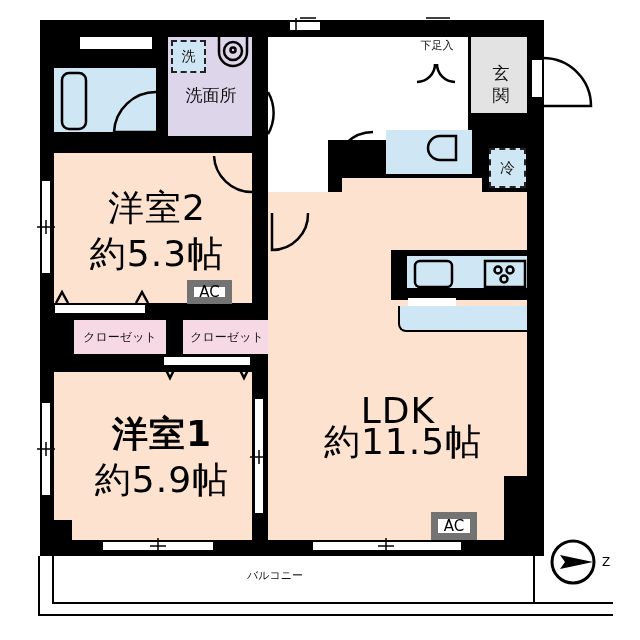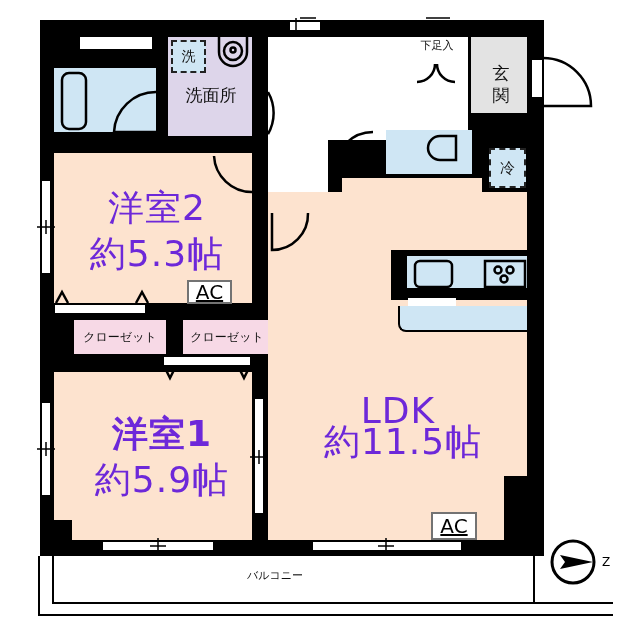--- a/index.html
+++ b/index.html
@@ -6,24 +6,24 @@
   body { width:640px; height:640px; position:relative; overflow:hidden;
          font-family:"DejaVu Sans","Liberation Sans",sans-serif; }
   .abs { position:absolute; box-sizing:border-box; }
   .wall { background:#000; }
   .room-peach { background:#fde3cf; }
   .room-blue { background:#cfe6f4; }
   .room-lav { background:#ddd5ea; }
   .room-grey { background:#e3e3e3; }
   .room-pink { background:#f7d9e6;margin-left:20px; }
   .white { background:#fff; }
-  .label-big { font-size:36px; line-height:44px; color:#6d28d9; text-align:center; letter-spacing:1px;padding-left:16px; }
+  .label-big { font-size:36px; line-height:44px; color:#000000; text-align:center; letter-spacing:1px;padding-left:16px; }
   .label-mid { font-size:17px; color:#111; text-align:center; }
   .label-sm { font-size:12px; color:#111; text-align:center; }
-  .ac { background:#fff; border:2px solid #737373; font-size:20px; display:flex; align-items:center; justify-content:center;text-decoration:underline; }
+  .ac { background:#fff; border:7px solid #737373; font-size:15px; display:flex; align-items:center; justify-content:center; }
   svg { position:absolute; left:0; top:0; }
 </style>
 </head>
 <body>
 
 <div class="abs wall" style="left:40px;top:20px;width:504px;height:536px;"></div>
 
 <div class="abs room-blue" style="left:54px;top:68px;width:58px;height:64px;"></div>
 <div class="abs room-blue" style="left:100px;top:68px;width:56px;height:64px;"></div>
 <div class="abs white" style="left:80px;top:37px;width:72px;height:12px;"></div>

